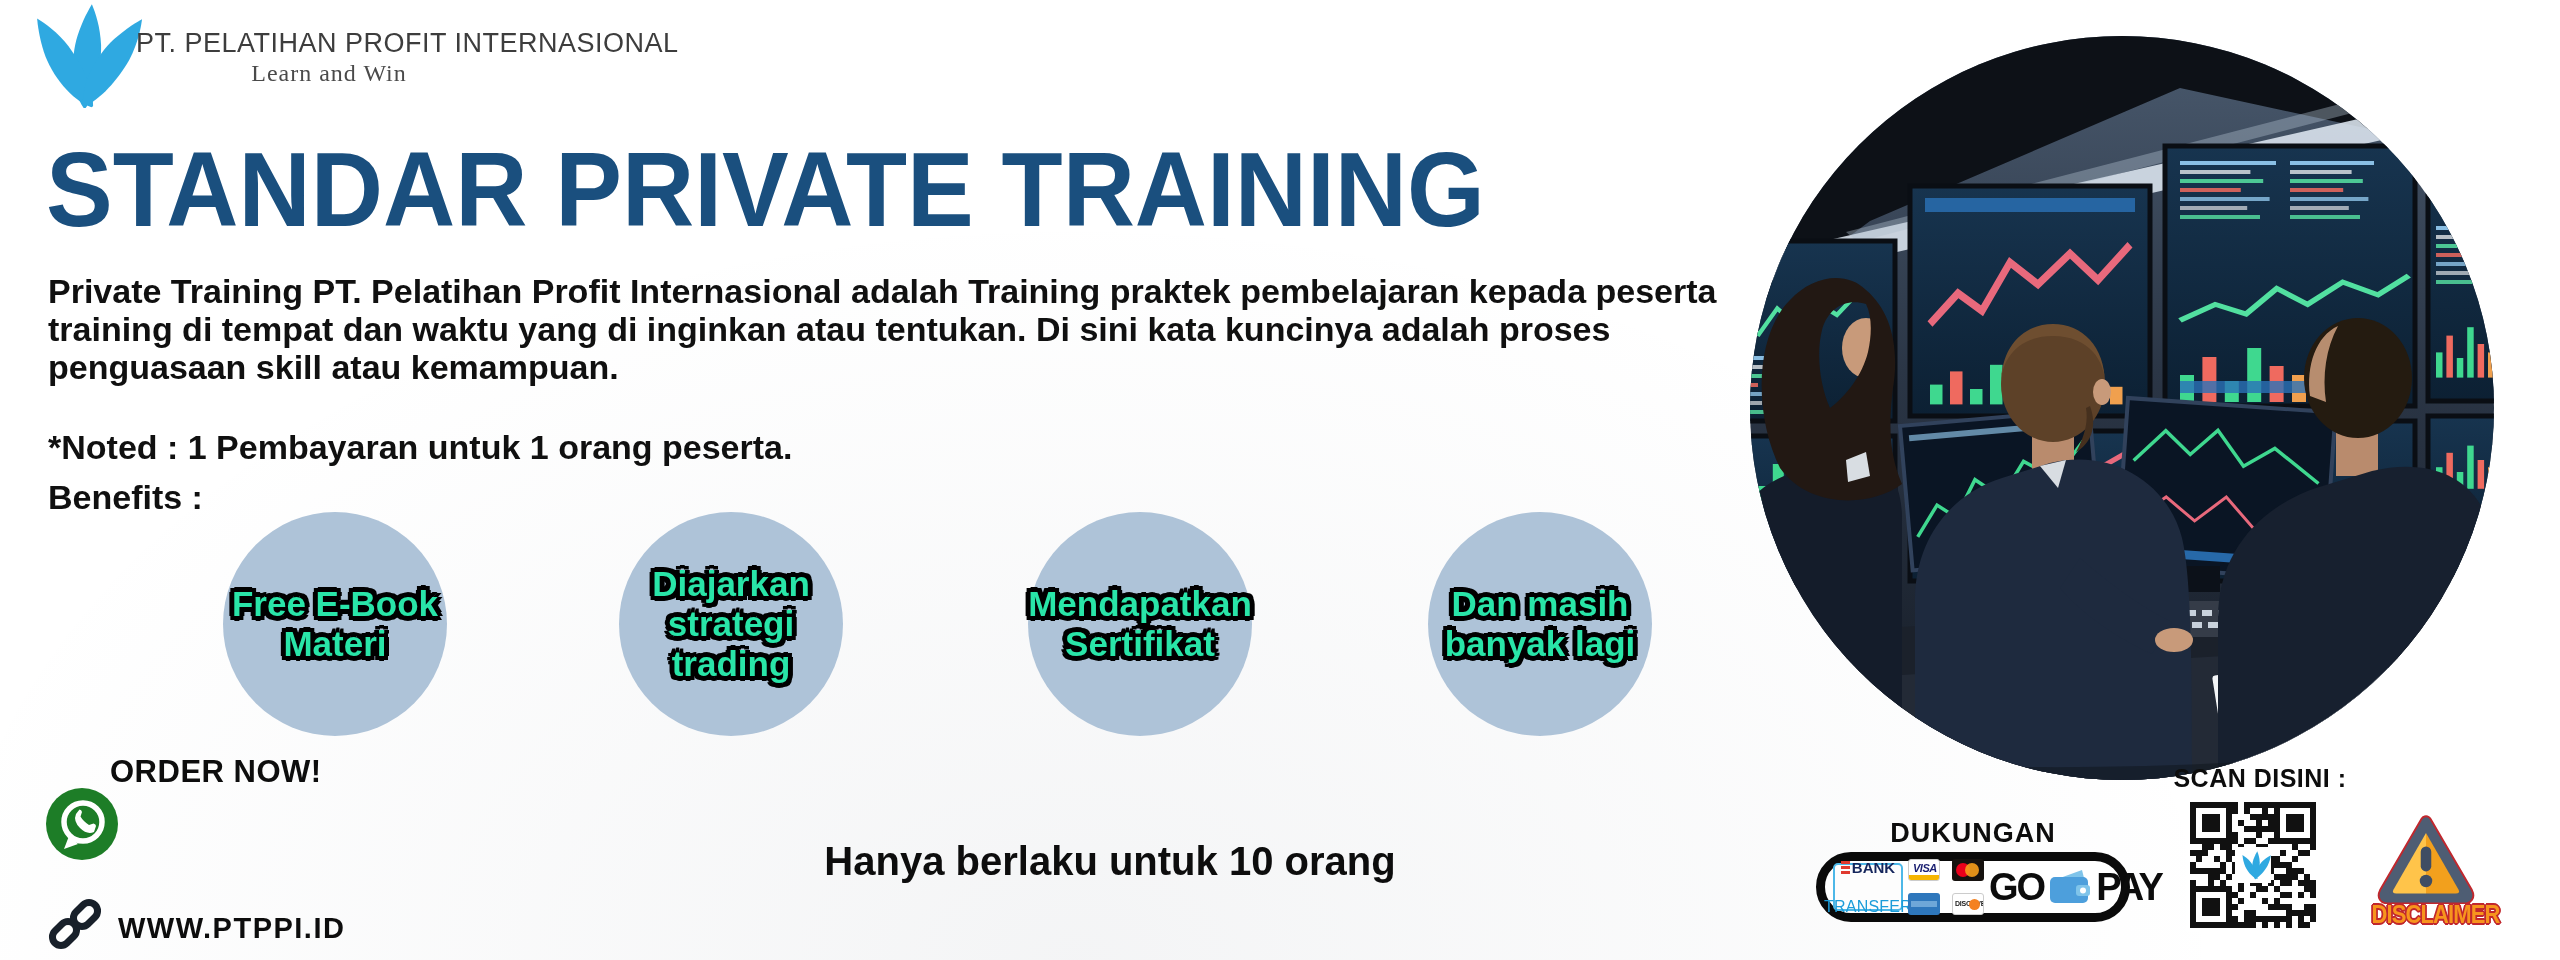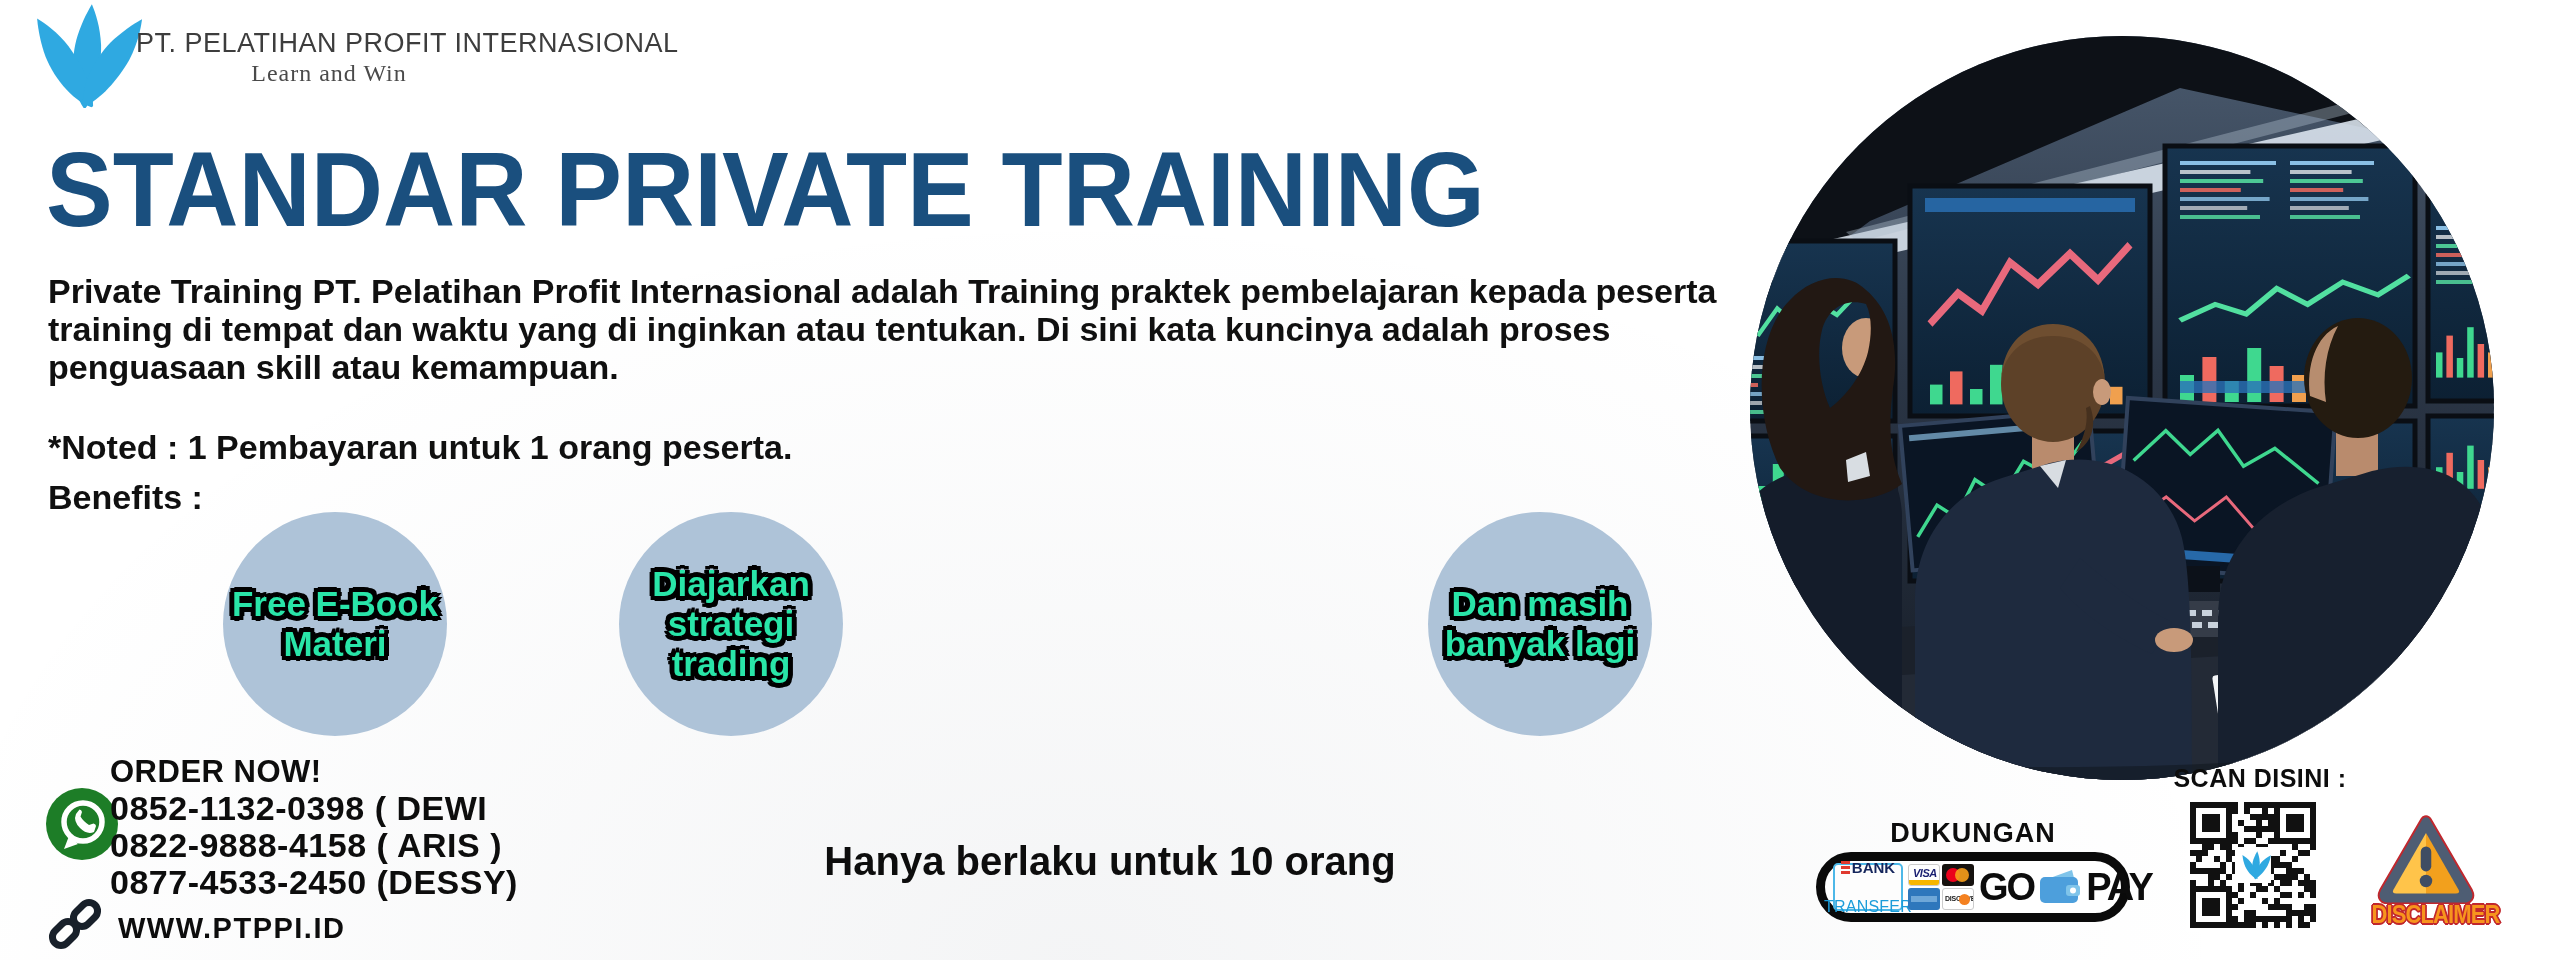--- a/index.html
+++ b/index.html
@@ -38,21 +38,21 @@
   .pay-heading{left:1816px;top:818px;width:314px;text-align:center;font-size:27px;font-weight:800;letter-spacing:1px;}
   .pill{left:1816px;top:852px;width:314px;height:70px;background:#fff;border:9px solid #0a0a0a;border-radius:36px;
         box-sizing:border-box;display:flex;align-items:center;gap:5px;padding:0 8px;text-align:center;}
   .bankbox{width:66px;height:44px;border:2px solid #4db8e8;border-radius:5px;background:#fdfdfd;
            display:flex;flex-direction:column;align-items:center;justify-content:center;line-height:1;}
   .bankrow{display:flex;align-items:center;gap:2px;}
   .bars{display:inline-flex;flex-direction:column;gap:2px;}
   .bars i{display:block;width:9px;height:3px;background:#e03a2f;}
   .bankword{font-size:15px;font-weight:800;color:#15265c;}
   .transferword{font-size:16px;font-weight:400;color:#1b9cd9;letter-spacing:.2px;margin-top:24px;}
-  .cards{display:grid;grid-template-columns:32px 32px;grid-template-rows:22px 22px;gap:2px;}
+  .cards{display:grid;grid-template-columns:32px 32px;grid-template-rows:22px 22px;gap:12px;}
   .card{border-radius:3px;position:relative;overflow:hidden;}
   .card.visa{background:#fff;border:1px solid #ccc;}
   .card.visa b{position:absolute;left:4px;top:2px;font-size:11px;font-style:italic;color:#1a1f71;letter-spacing:-.5px;}
   .card.visa u{position:absolute;left:0;bottom:0;width:100%;height:5px;background:#f7b600;}
   .card.mc{background:#16120f;}
   .card.mc i{position:absolute;top:4px;width:14px;height:14px;border-radius:50%;display:block;}
   .card.mc .r{left:4px;background:#eb001b;} .card.mc .o{left:13px;background:#f79e1b;opacity:.9;}
   .card.amex{background:#2e77bc;}
   .card.amex i{position:absolute;left:3px;top:8px;width:26px;height:6px;background:#6ea7d8;display:block;}
   .card.disc{background:#fff;border:1px solid #ccc;}
@@ -91,37 +91,36 @@
 
   <div class="abs bcircle c1">
     <span>Free E-Book
 Materi</span>
     </div>
   <div class="abs bcircle c2">
     <span>Diajarkan
 strategi
 trading</span>
     </div>
+  <div class="abs bcircle c3">
+    <span>Mendapatkan
+Sertifikat</span>
+    </div>
   <div class="abs bcircle c4">
     <span>Dan masih
 banyak lagi</span>
     </div>
 
   <div class="abs order">ORDER NOW!</div>
   <svg class="abs icon" style="left:44px;top:786px" width="76" height="76" viewBox="0 0 76 76">
     <circle cx="38" cy="38" r="36" fill="#1d7d27"></circle>
     <circle cx="39" cy="36" r="19" fill="none" stroke="#fff" stroke-width="5.5"></circle>
     <path d="M25 50 L20 63 L34 58 Z" fill="#fff"></path>
     <path d="M32 28 q-3 7 4 14 q7 7 14 4 l2 -6 q0 -2 -2.5 -2.5 l-4.5 1.5 q-6 -4 -8.5 -8.5 l1.5 -4.5 q-0.5 -2.5 -2.5 -2.5 z" fill="#fff"></path>
   </svg>
-  <div class="abs phones">
-    <div>0852-1132-0398 ( DEWI</div>
-    <div>0822-9888-4158 ( ARIS )</div>
-    <div>0877-4533-2450 (DESSY)</div>
-  </div>
   <svg class="abs icon" style="left:46px;top:896px" width="58" height="58" viewBox="0 0 58 58">
     <g fill="none" stroke="#18202a" stroke-width="7">
       <rect x="5" y="29" width="27" height="17" rx="8.5" transform="rotate(-45 18.5 37.5)"></rect>
       <rect x="26" y="10" width="27" height="17" rx="8.5" transform="rotate(-45 39.5 18.5)"></rect>
     </g>
   </svg>
   <div class="abs website">WWW.PTPPI.ID</div>
 
   <div class="abs promo">
     <div>Hanya berlaku untuk 10 orang</div>

